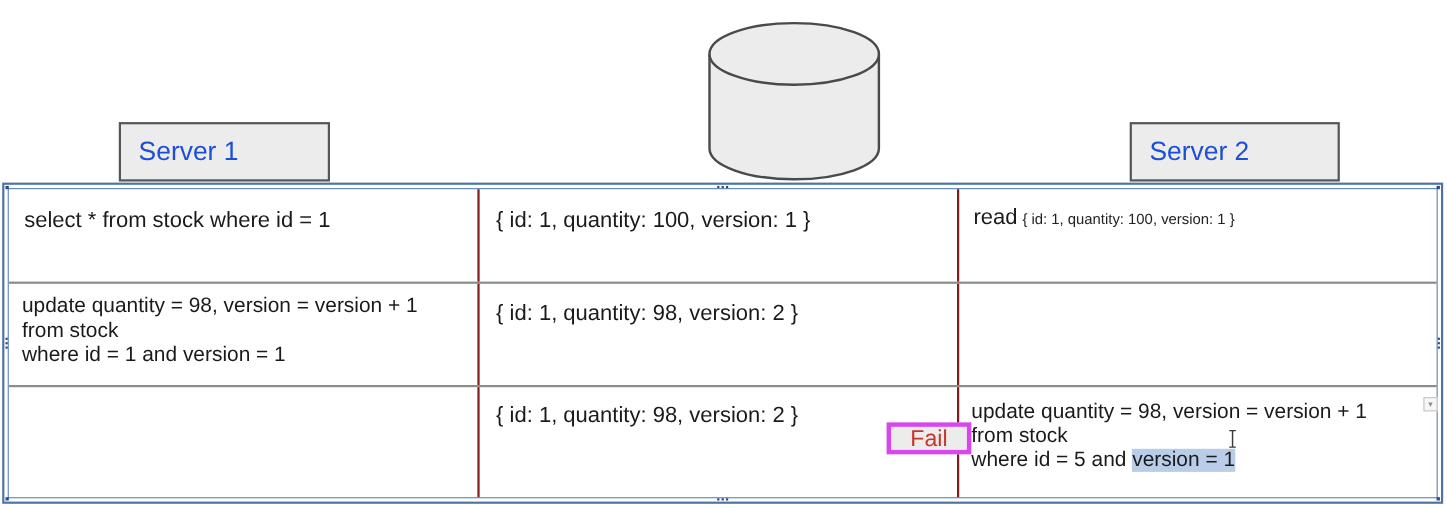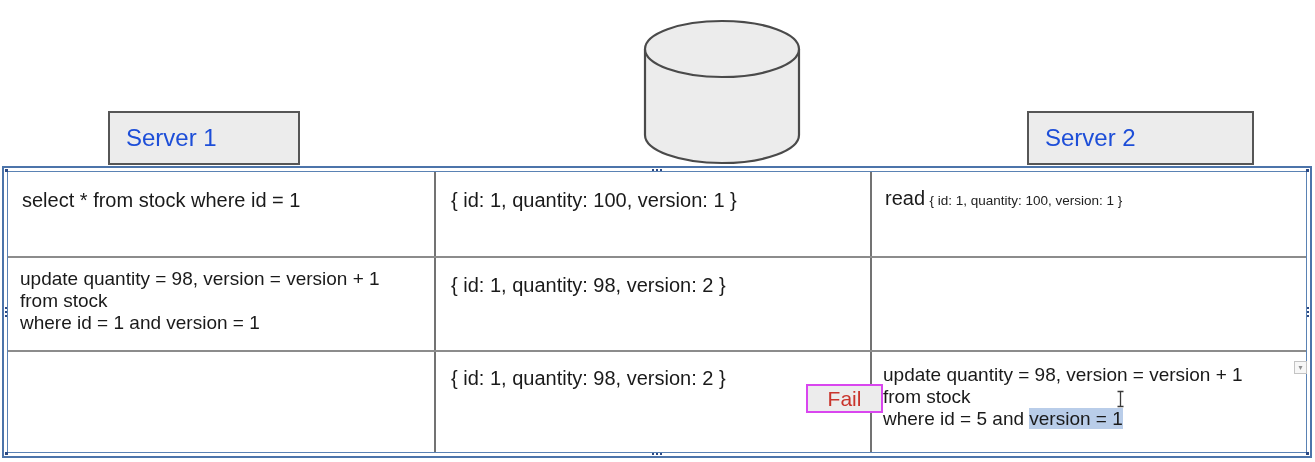--- a/index.html
+++ b/index.html
@@ -8,42 +8,42 @@
     font-family:"Liberation Sans", sans-serif;color:#1a1a1a;overflow:hidden;
   }
 
   
   .shape-box{
     position:absolute;box-sizing:border-box;background:#ececec;
     border:2px solid #565656;display:flex;align-items:center;
     font-size:24px;padding-left:16px;color:#1d4ed8;
   }
   #server1{left:108px;top:111px;width:192px;height:54px;}
-  #server2{left:1027px;top:111px;width:227px;height:54px;}
+  #server2{left:1027px;top:111px;width:191px;height:54px;}
 
   #db{position:absolute;left:643px;top:18px;width:158px;height:148px;}
   #db .db-label{
     position:absolute;left:0;top:84px;width:100%;text-align:center;
     font-size:23px;color:#111;
   }
 
   
   .table-selection{
     position:absolute;left:2px;top:166px;width:1310px;height:292px;
     box-sizing:border-box;border:2px solid #4c74aa;padding:3px;background:#ffffff;
   }
   .table-frame{
     width:100%;height:100%;box-sizing:border-box;border:1.5px solid #5a82b4;
     display:flex;flex-direction:column;background:#ffffff;
   }
   .trow{display:flex;border-bottom:2px solid #8c8c8c;box-sizing:border-box;}
   .trow.r1{height:86px;}
   .trow.r2{height:94px;}
   .trow.r3{flex:1;border-bottom:none;}
-  .tcell{box-sizing:border-box;border-right:2px solid #737373;overflow:hidden;position:relative;}
+  .tcell{box-sizing:border-box;border-right:2px solid #7f1d1d;overflow:hidden;position:relative;}
   .tcell.c1{flex:0 0 428px;}
   .tcell.c2{flex:0 0 436px;}
   .tcell.c3{flex:1;border-right:none;}
 
   .big{font-size:20px;}
   .small{font-size:19px;line-height:22px;}
   .r1 .c1{padding:17px 10px 0 14px;}
   .r1 .c2{padding:17px 10px 0 15px;}
   .r1 .c3{padding:15px 10px 2px 13px;}
   .r2 .c1{padding:10px 12px 0 12px;}
@@ -61,21 +61,21 @@
   .handle-bottom{bottom:1px;left:50%;transform:translateX(-50%);flex-direction:row;}
   .handle-left{left:1px;top:50%;transform:translateY(-50%);flex-direction:column;}
   .handle-right{right:1px;top:50%;transform:translateY(-50%);flex-direction:column;}
   .corner-dot{position:absolute;width:3px;height:3px;background:#2b4a85;}
   .corner-tl{top:1px;left:1px;} .corner-tr{top:1px;right:1px;}
   .corner-bl{bottom:1px;left:1px;} .corner-br{bottom:1px;right:1px;}
 
   
   #fail-badge{
     position:absolute;left:806px;top:384px;width:77px;height:29px;z-index:6;
-    box-sizing:border-box;background:#ececec;border:2px solid #d946ef;
+    box-sizing:border-box;background:#ececec;border:4px solid #d946ef;
     display:flex;align-items:center;justify-content:center;
     color:#c9342c;font-size:21px;
   }
 
   
   #expand-btn{
     position:absolute;left:1294px;top:361px;width:13px;height:13px;z-index:6;
     box-sizing:border-box;border:1px solid #c4c4c4;background:#f7f7f7;
     display:flex;align-items:center;justify-content:center;
     font-size:8px;line-height:8px;color:#8f8f8f;

